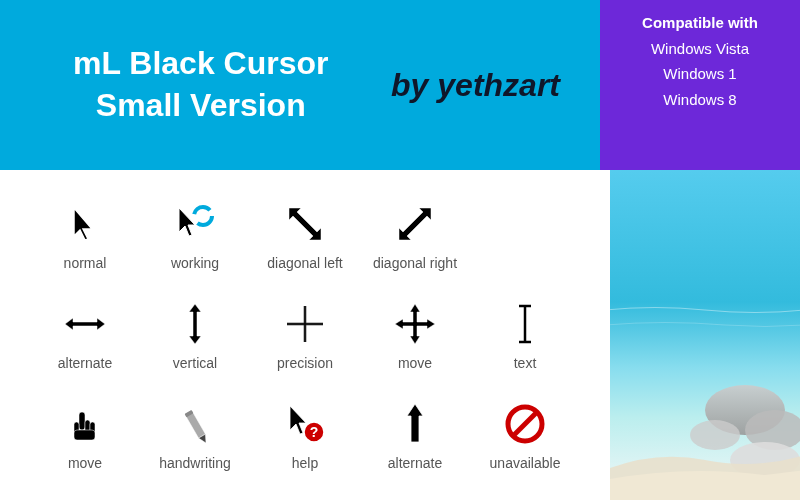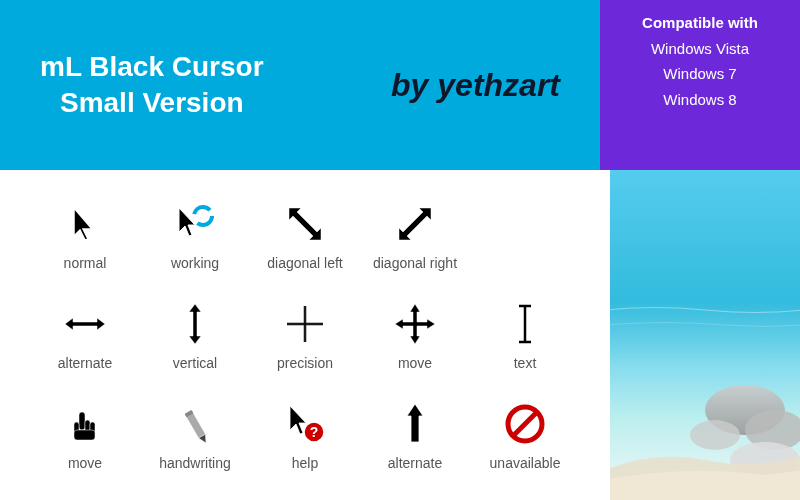--- a/index.html
+++ b/index.html
@@ -22,24 +22,25 @@
     .header-left {
       background: #00aadd;
       flex: 0 0 600px;
       display: flex;
       align-items: center;
       justify-content: space-between;
       padding: 20px 40px;
     }
     .header-title {
       color: white;
-      font-size: 28px;
+      font-size: 32px;
       font-weight: bold;
       text-align: center;
       line-height: 1.3;
+      margin-left: 33px;
     }
     .header-by {
       color: #0f172a;
       font-size: 32px;
       font-style: italic;
       font-weight: bold;
     }
     .header-right {
       background: #6d28d9;
       flex: 1;
@@ -113,21 +114,21 @@
     <div class="header-title">
       <div>mL Black Cursor</div>
       <div>Small Version</div>
     </div>
     <div class="header-by">by yethzart</div>
   </div>
   <div class="header-right">
     <div>
       <div style="font-weight:bold;">Compatible with</div>
       <div>Windows Vista</div>
-      <div>Windows 7</div>
+      <div>Windows 1</div>
       <div>Windows 8</div>
     </div>
   </div>
 </div>
 
 <div class="main">
   <div class="cursors-area">
 
     <div class="cursor-row">
 

